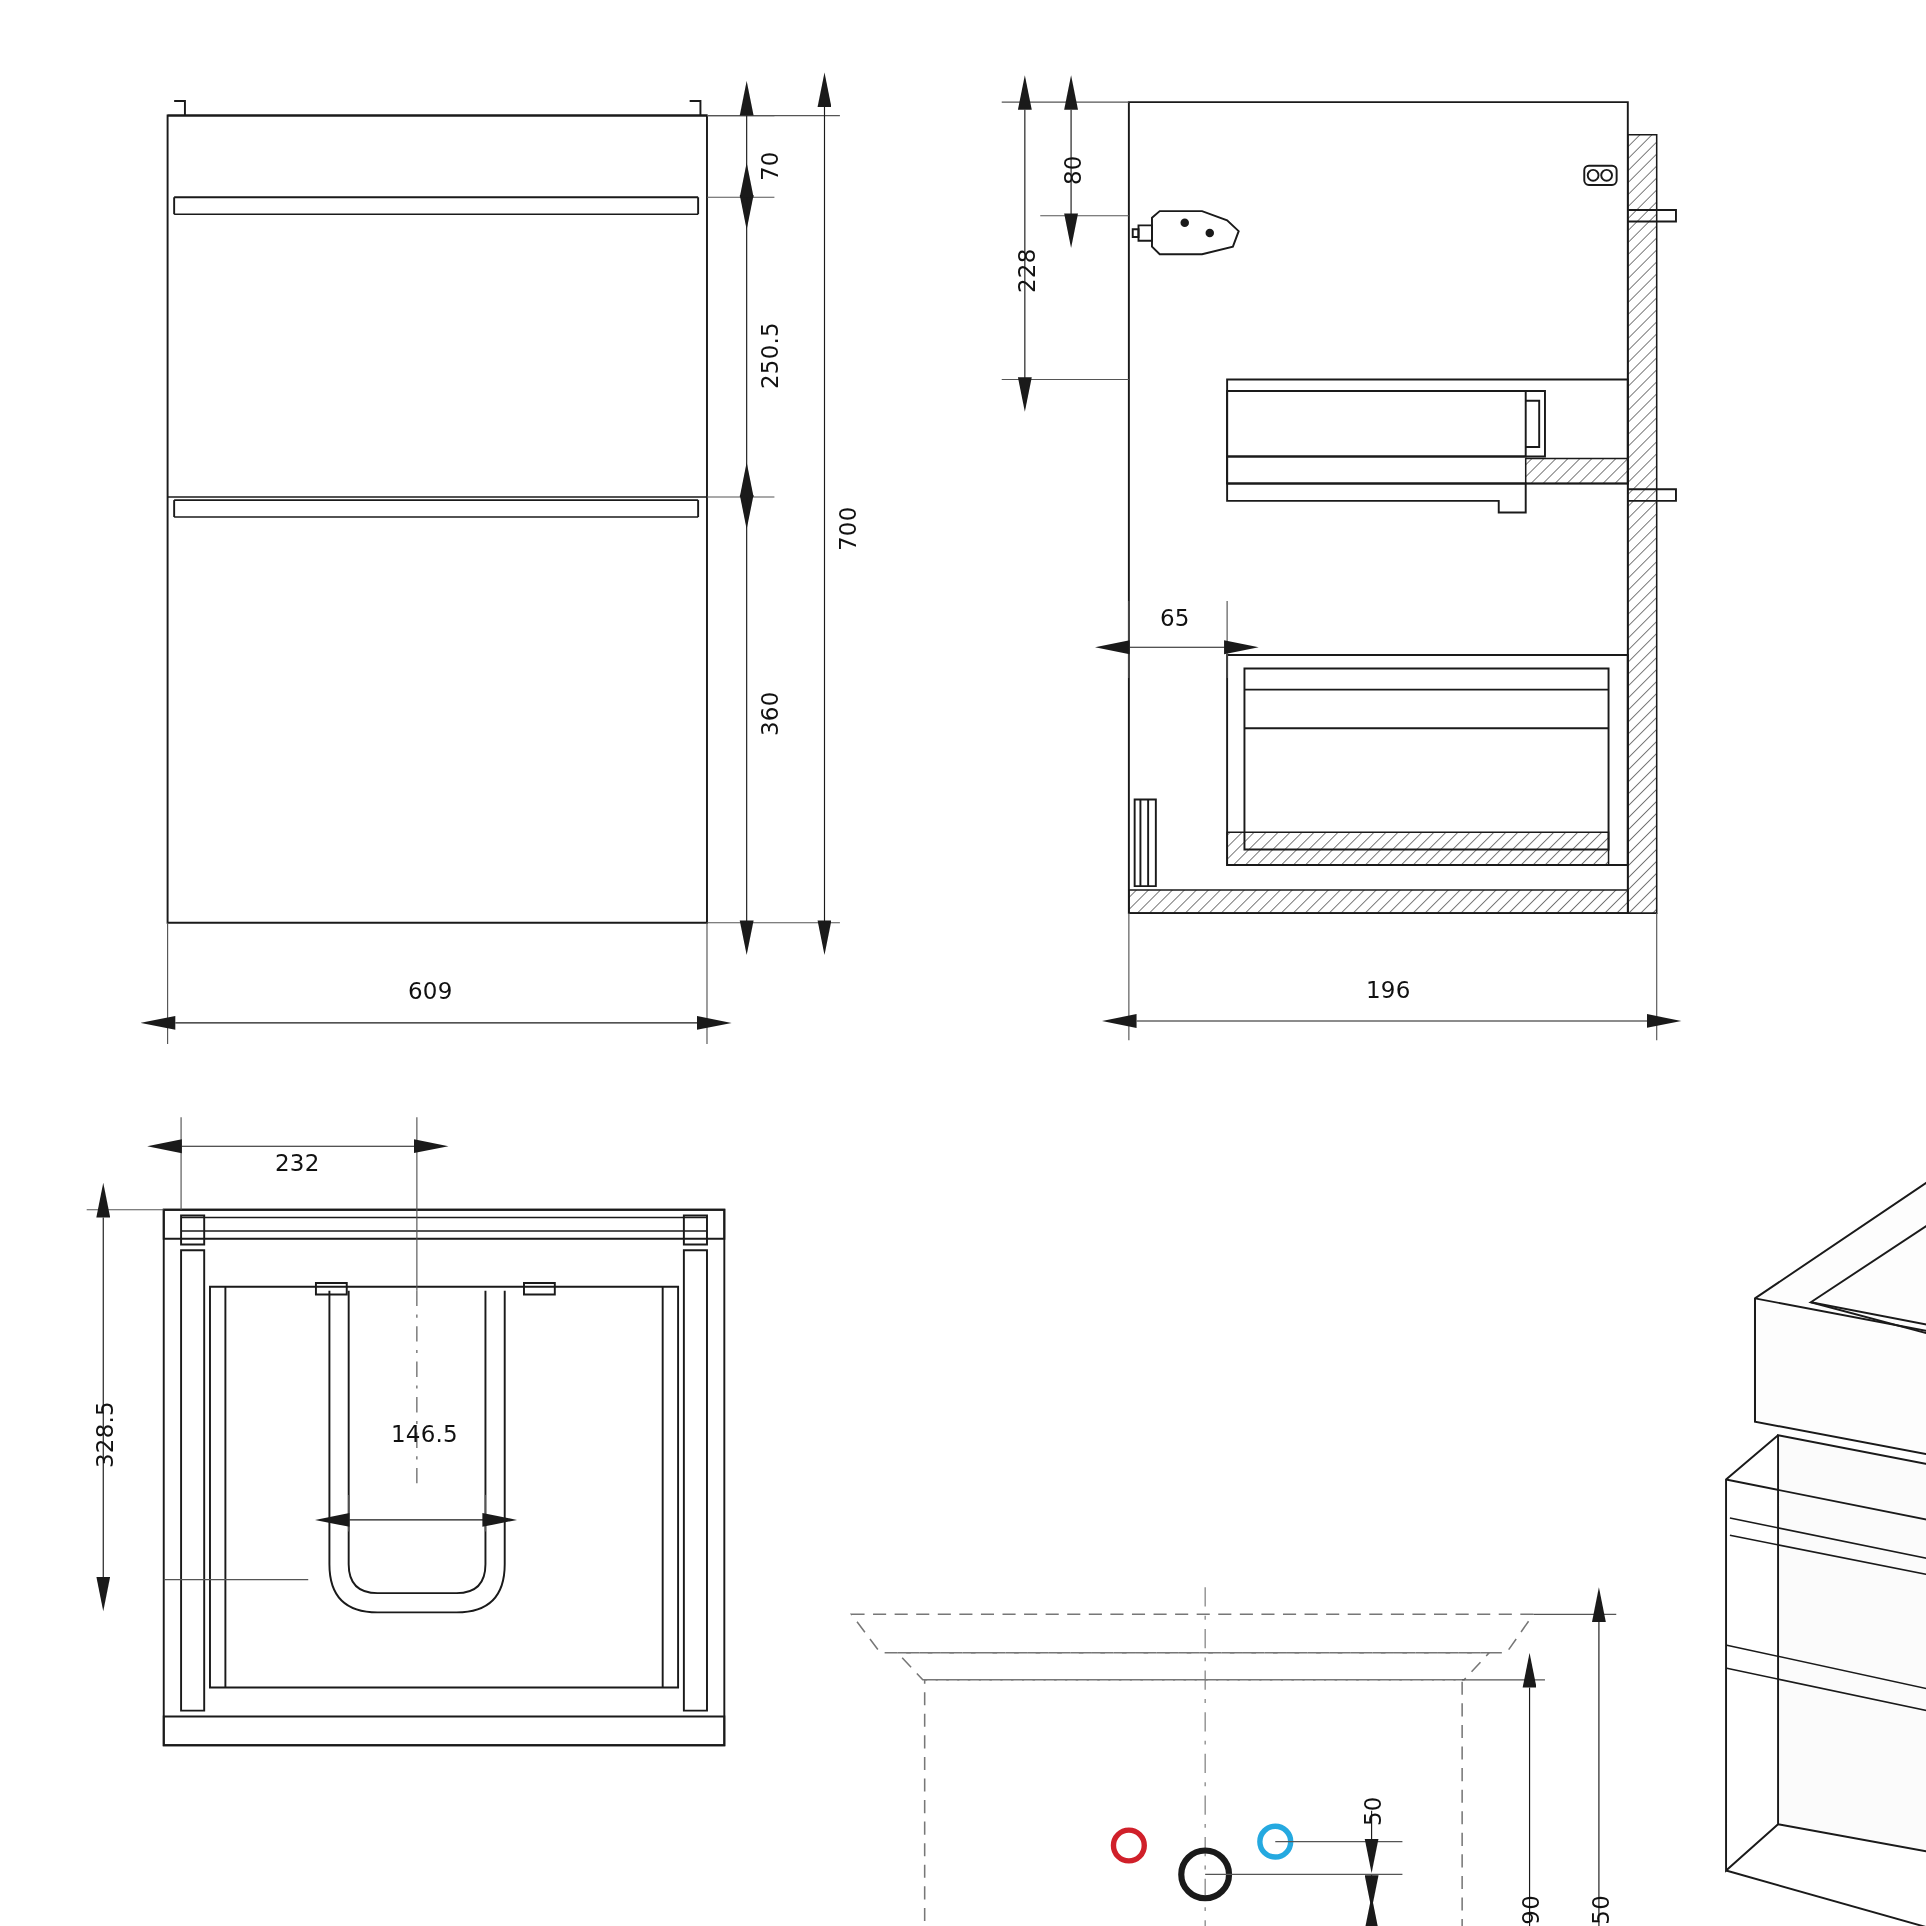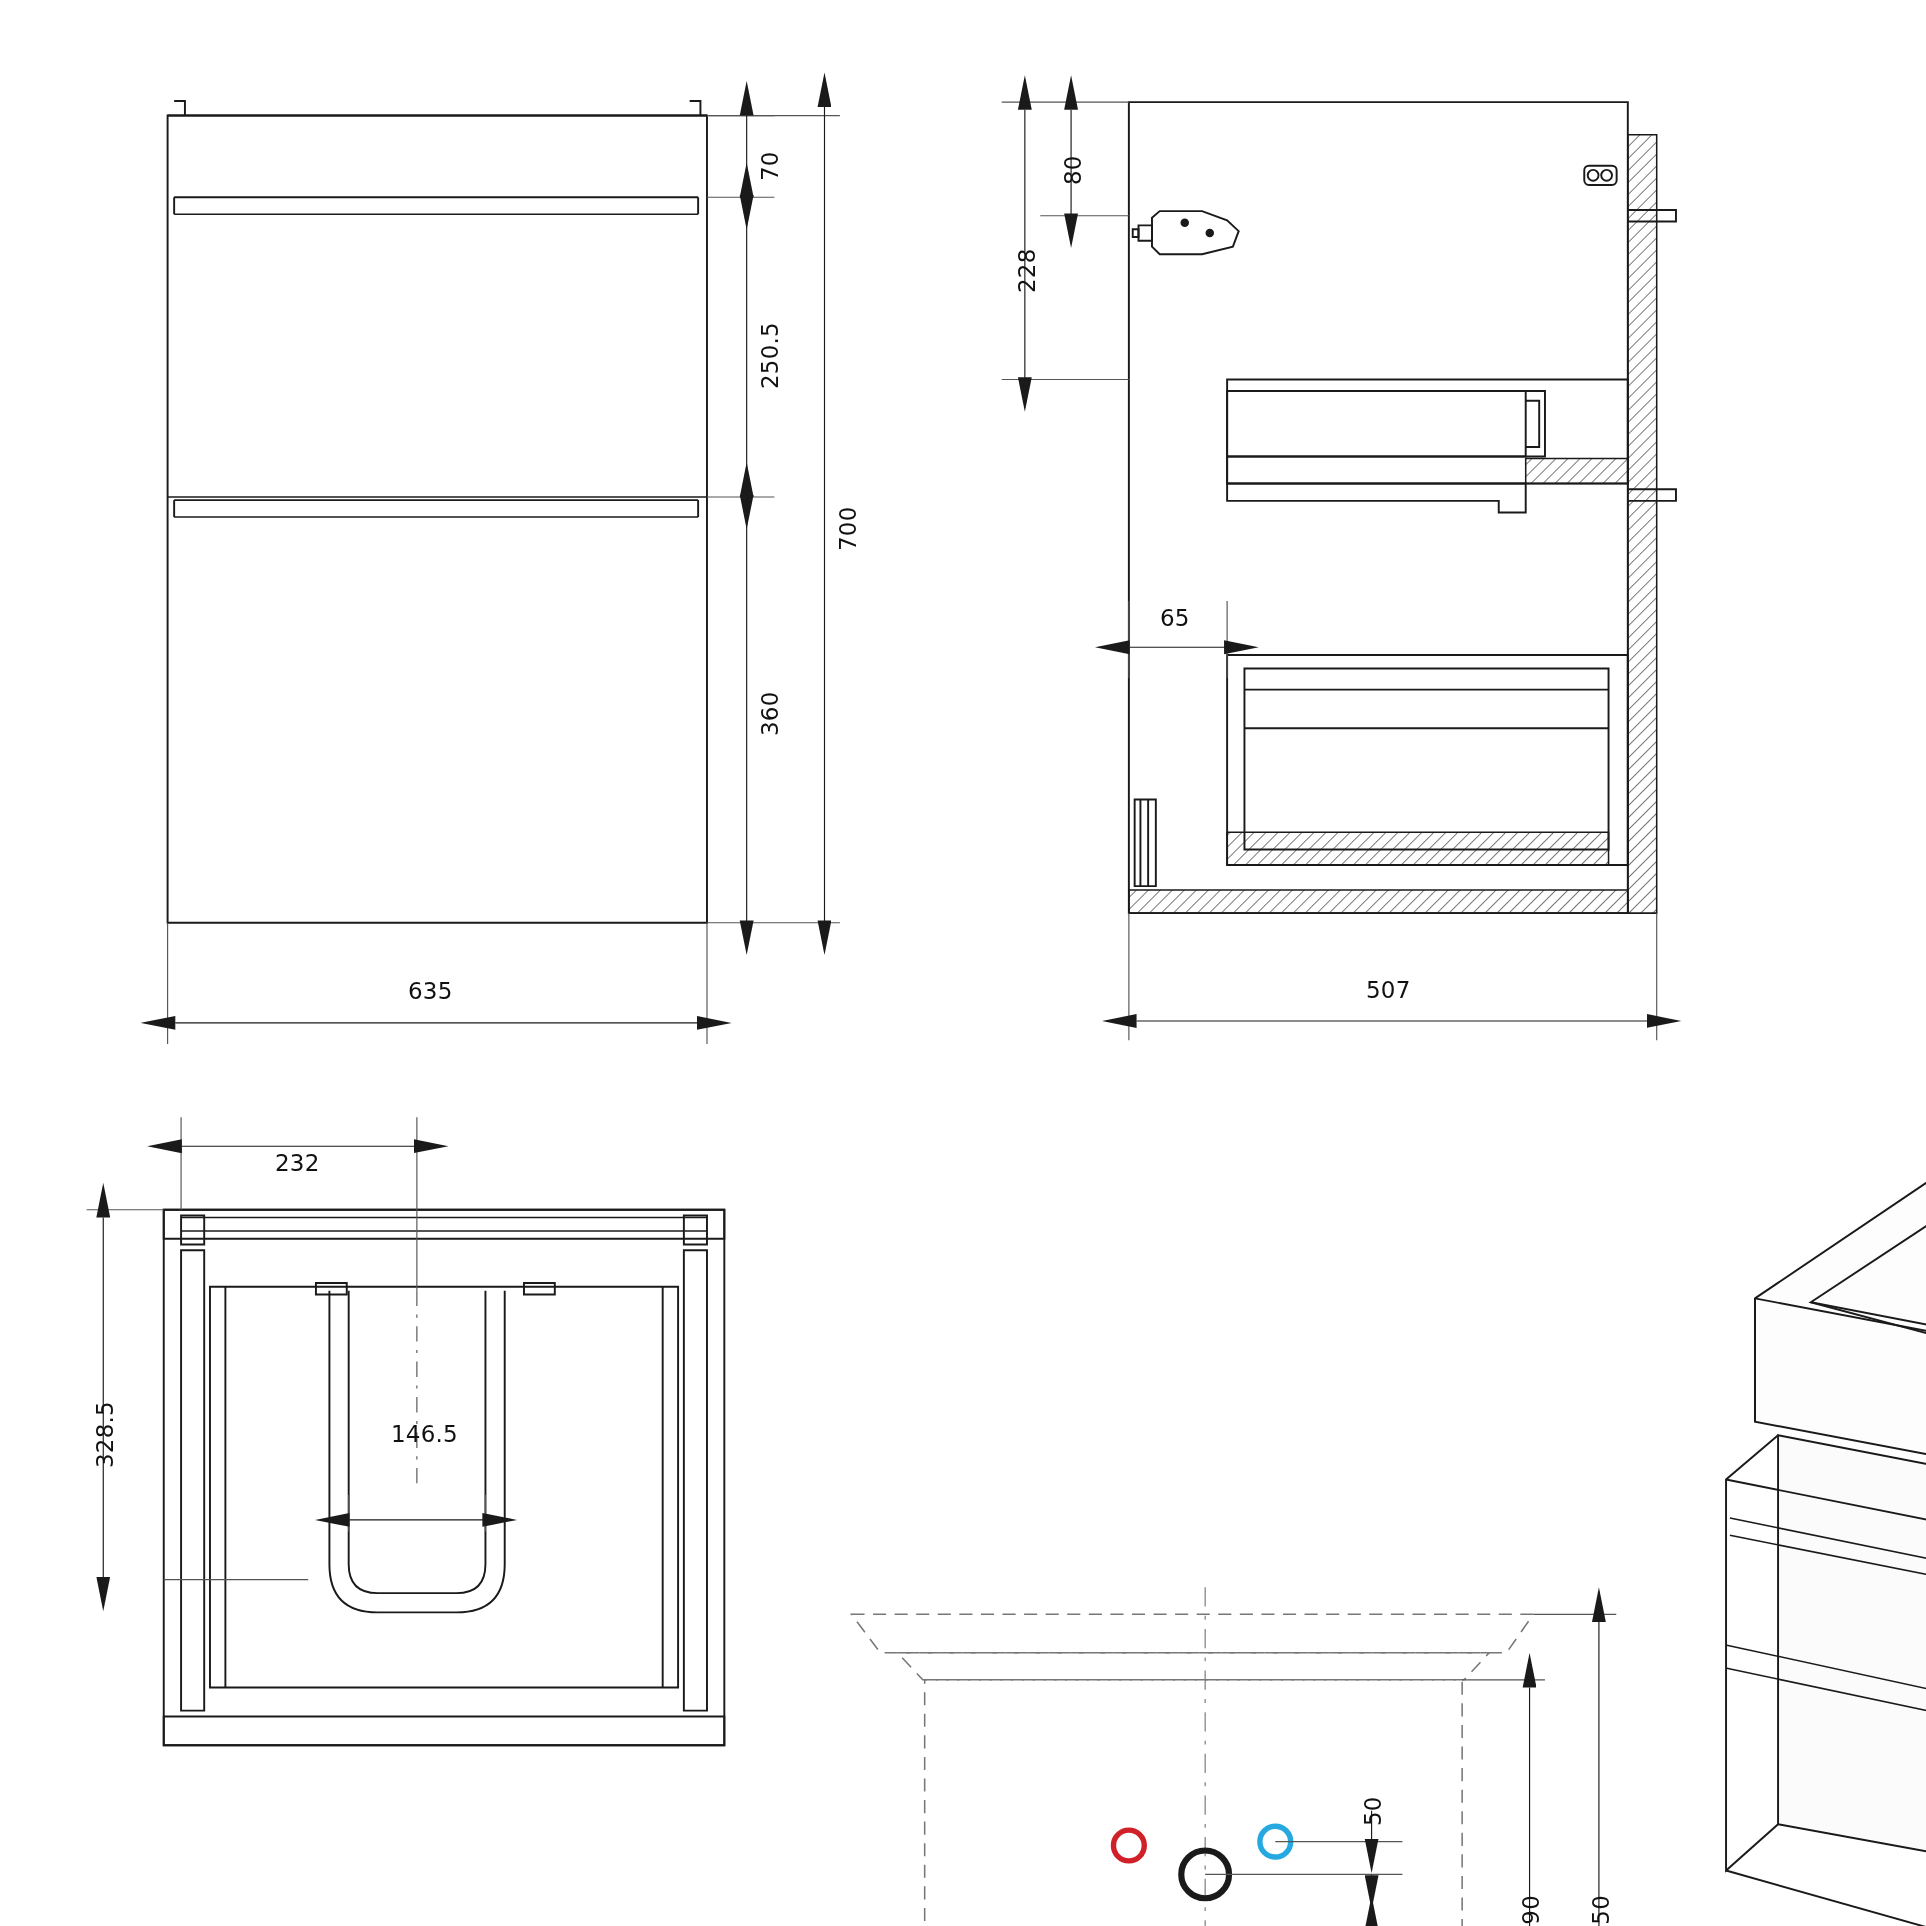--- a/index.html
+++ b/index.html
@@ -276,26 +276,26 @@
         <path d="M4490,3985 L5320,4150" stroke-width="4"></path>
       </g>
 
     </g>
   </svg>
 
   <div class="lbl rot" style="left:757px; top:181px;">70</div>
   <div class="lbl rot" style="left:757px; top:389px;">250.5</div>
   <div class="lbl rot" style="left:757px; top:736px;">360</div>
   <div class="lbl rot" style="left:835px; top:551px;">700</div>
-  <div class="lbl" style="left:408px; top:978px;">635</div>
+  <div class="lbl" style="left:408px; top:978px;">609</div>
 
   <div class="lbl rot" style="left:1060px; top:185px;">80</div>
   <div class="lbl rot" style="left:1014px; top:293px;">228</div>
   <div class="lbl" style="left:1160px; top:605px;">65</div>
-  <div class="lbl" style="left:1366px; top:977px;">507</div>
+  <div class="lbl" style="left:1366px; top:977px;">196</div>
 
   <div class="lbl" style="left:275px; top:1150px;">232</div>
   <div class="lbl" style="left:391px; top:1421px;">146.5</div>
   <div class="lbl rot" style="left:92px; top:1468px;">328.5</div>
 
   <div class="lbl rot" style="left:1360px; top:1826px;">50</div>
 
   <div class="lbl rot" style="left:1518px; top:1959px;">~790</div>
   <div class="lbl rot" style="left:1588px; top:1959px;">~850</div>
 

